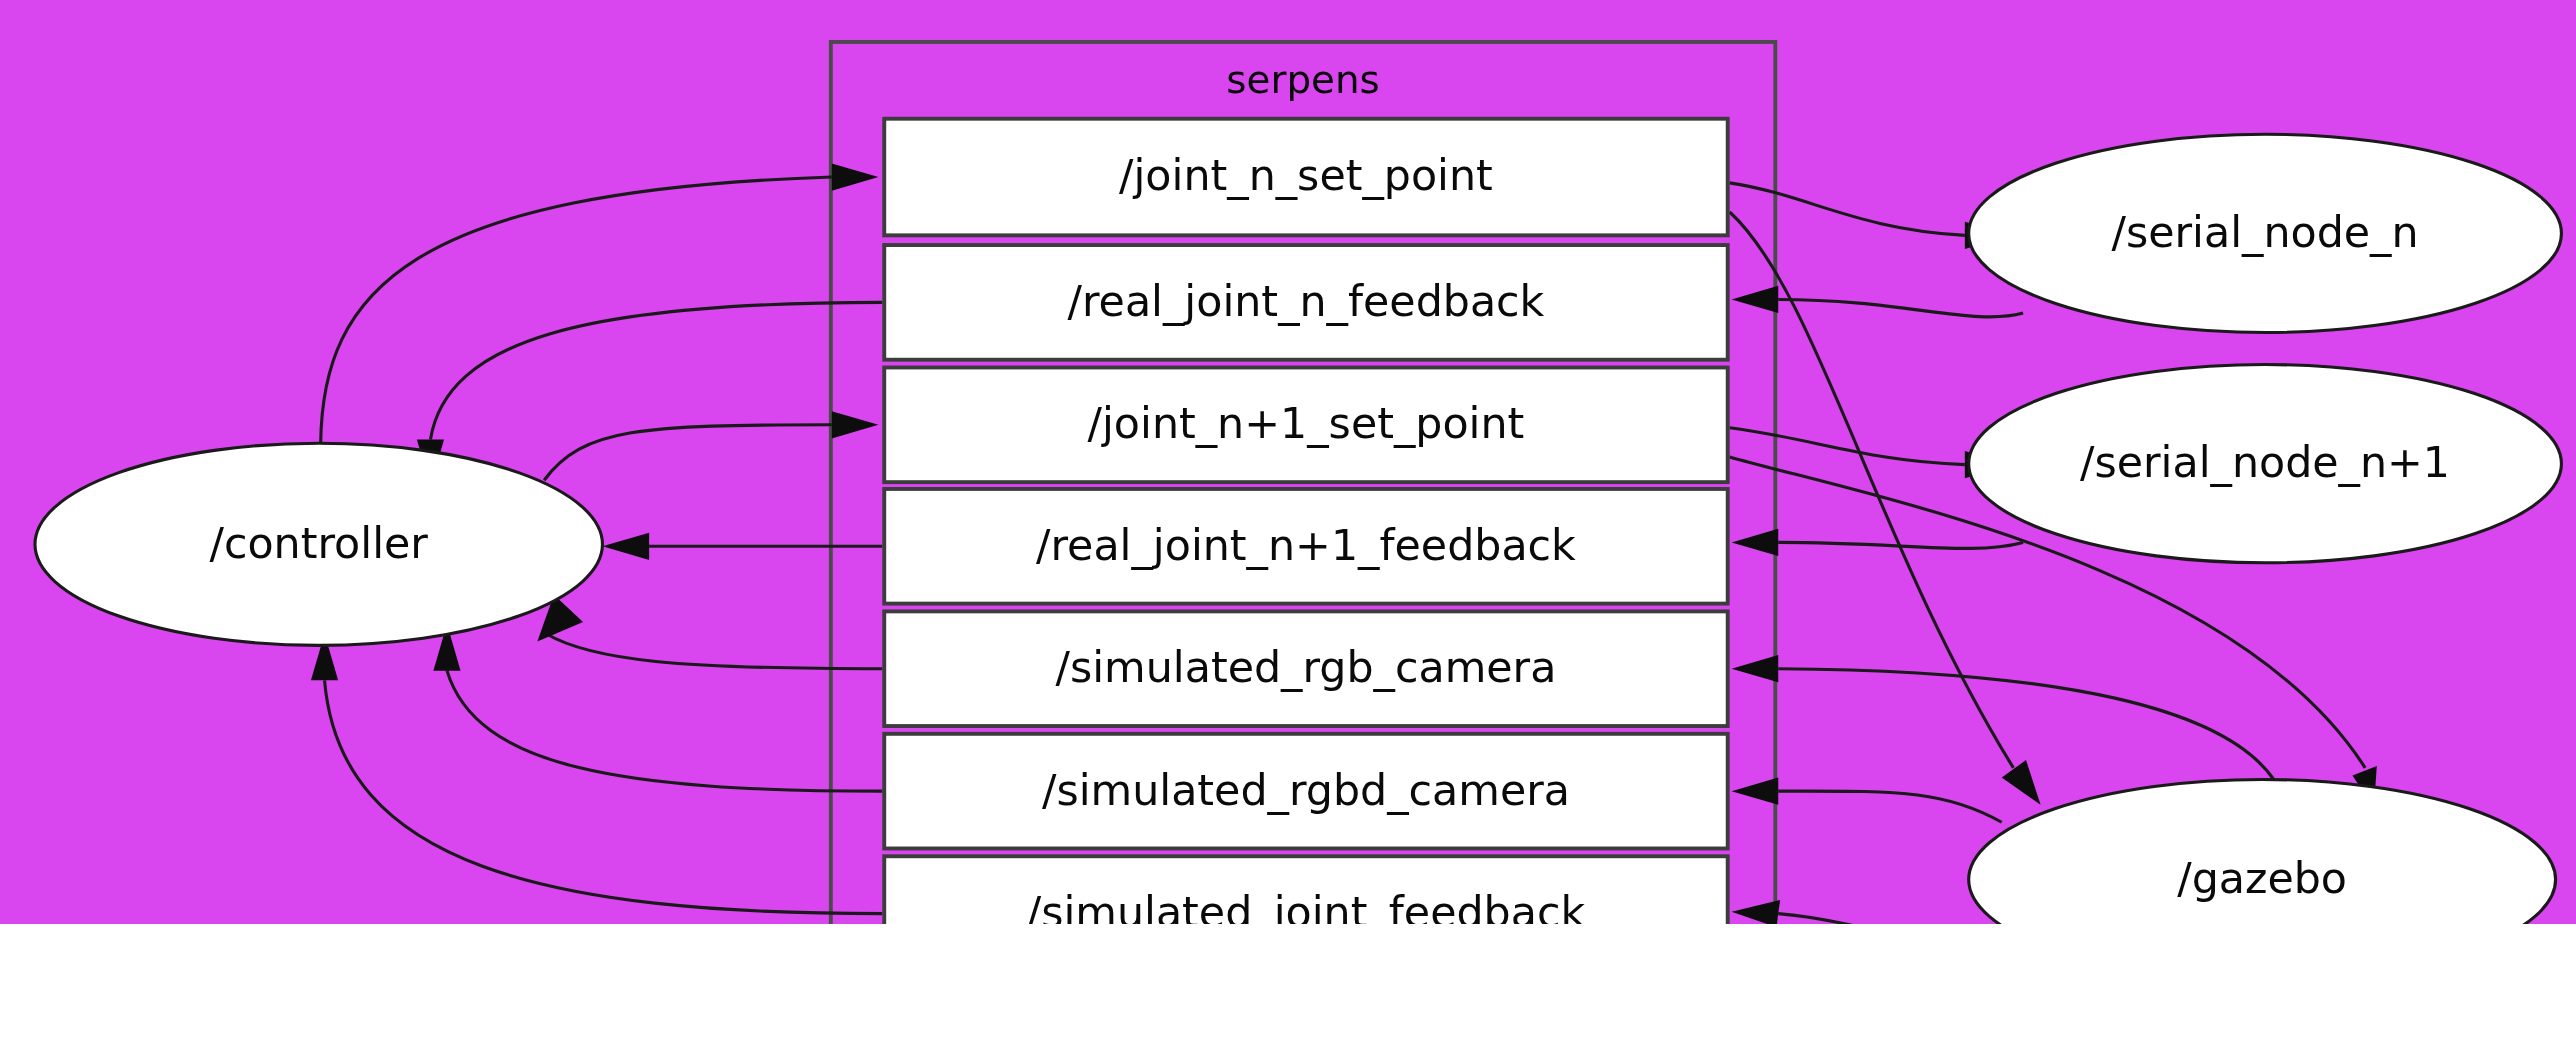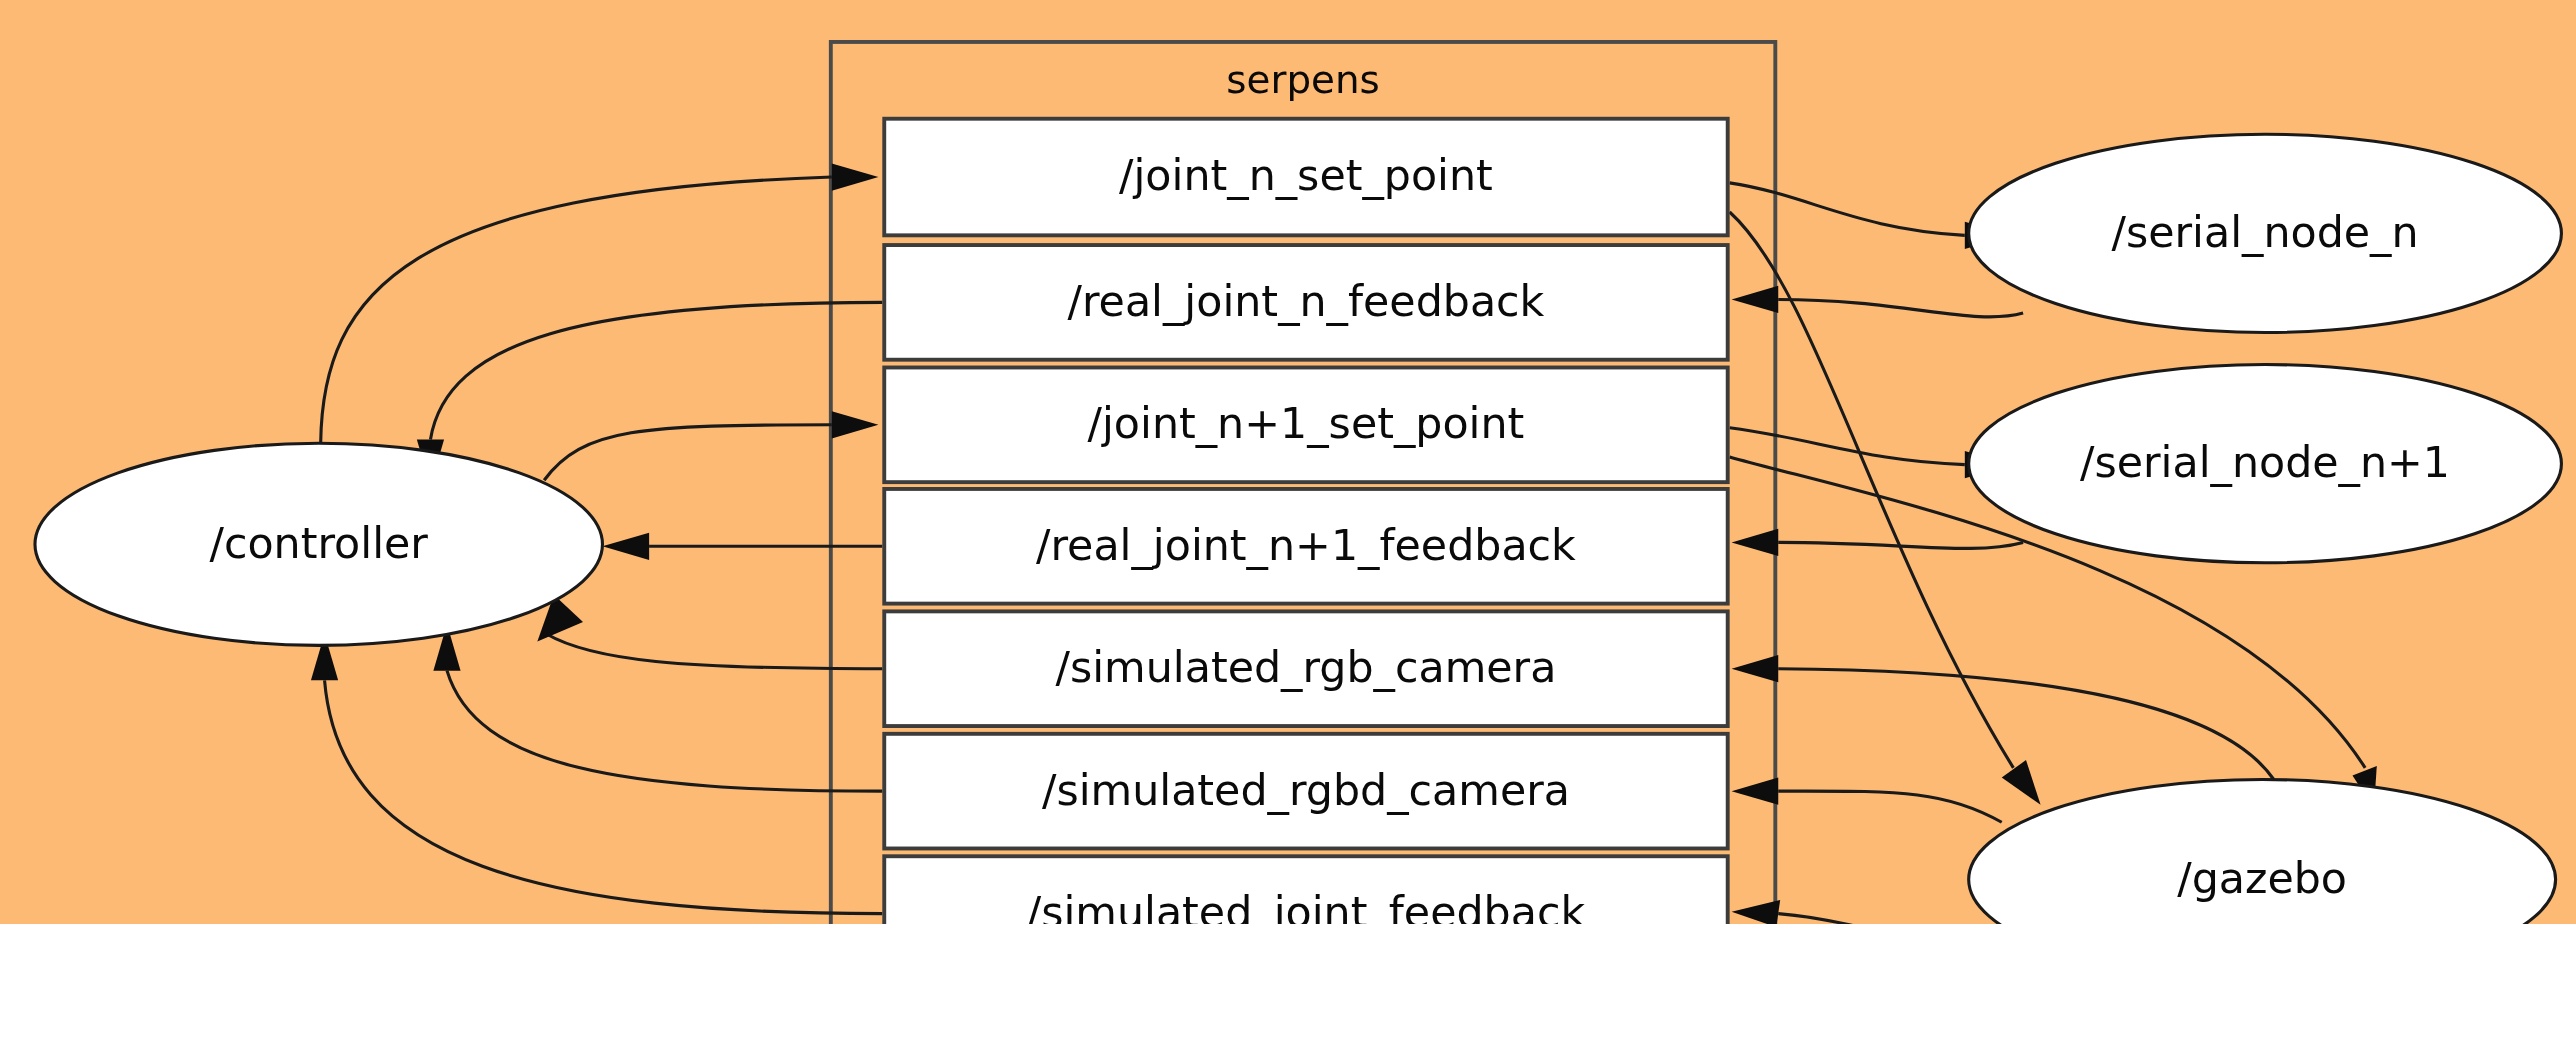--- a/index.html
+++ b/index.html
@@ -8,21 +8,21 @@
     padding: 0;
     background: #ffffff;
   }
   body {
     font-family: "DejaVu Sans", sans-serif;
   }
   #canvas {
     position: relative;
     width: 2576px;
     height: 924px;
-    background: #fdba74;
+    background: #d946ef;
     overflow: hidden;
   }
   svg#graph {
     display: block;
     width: 2576px;
     height: 1043px;
   }
   .edge-path {
     fill: none;
     stroke: #1a1a1a;

